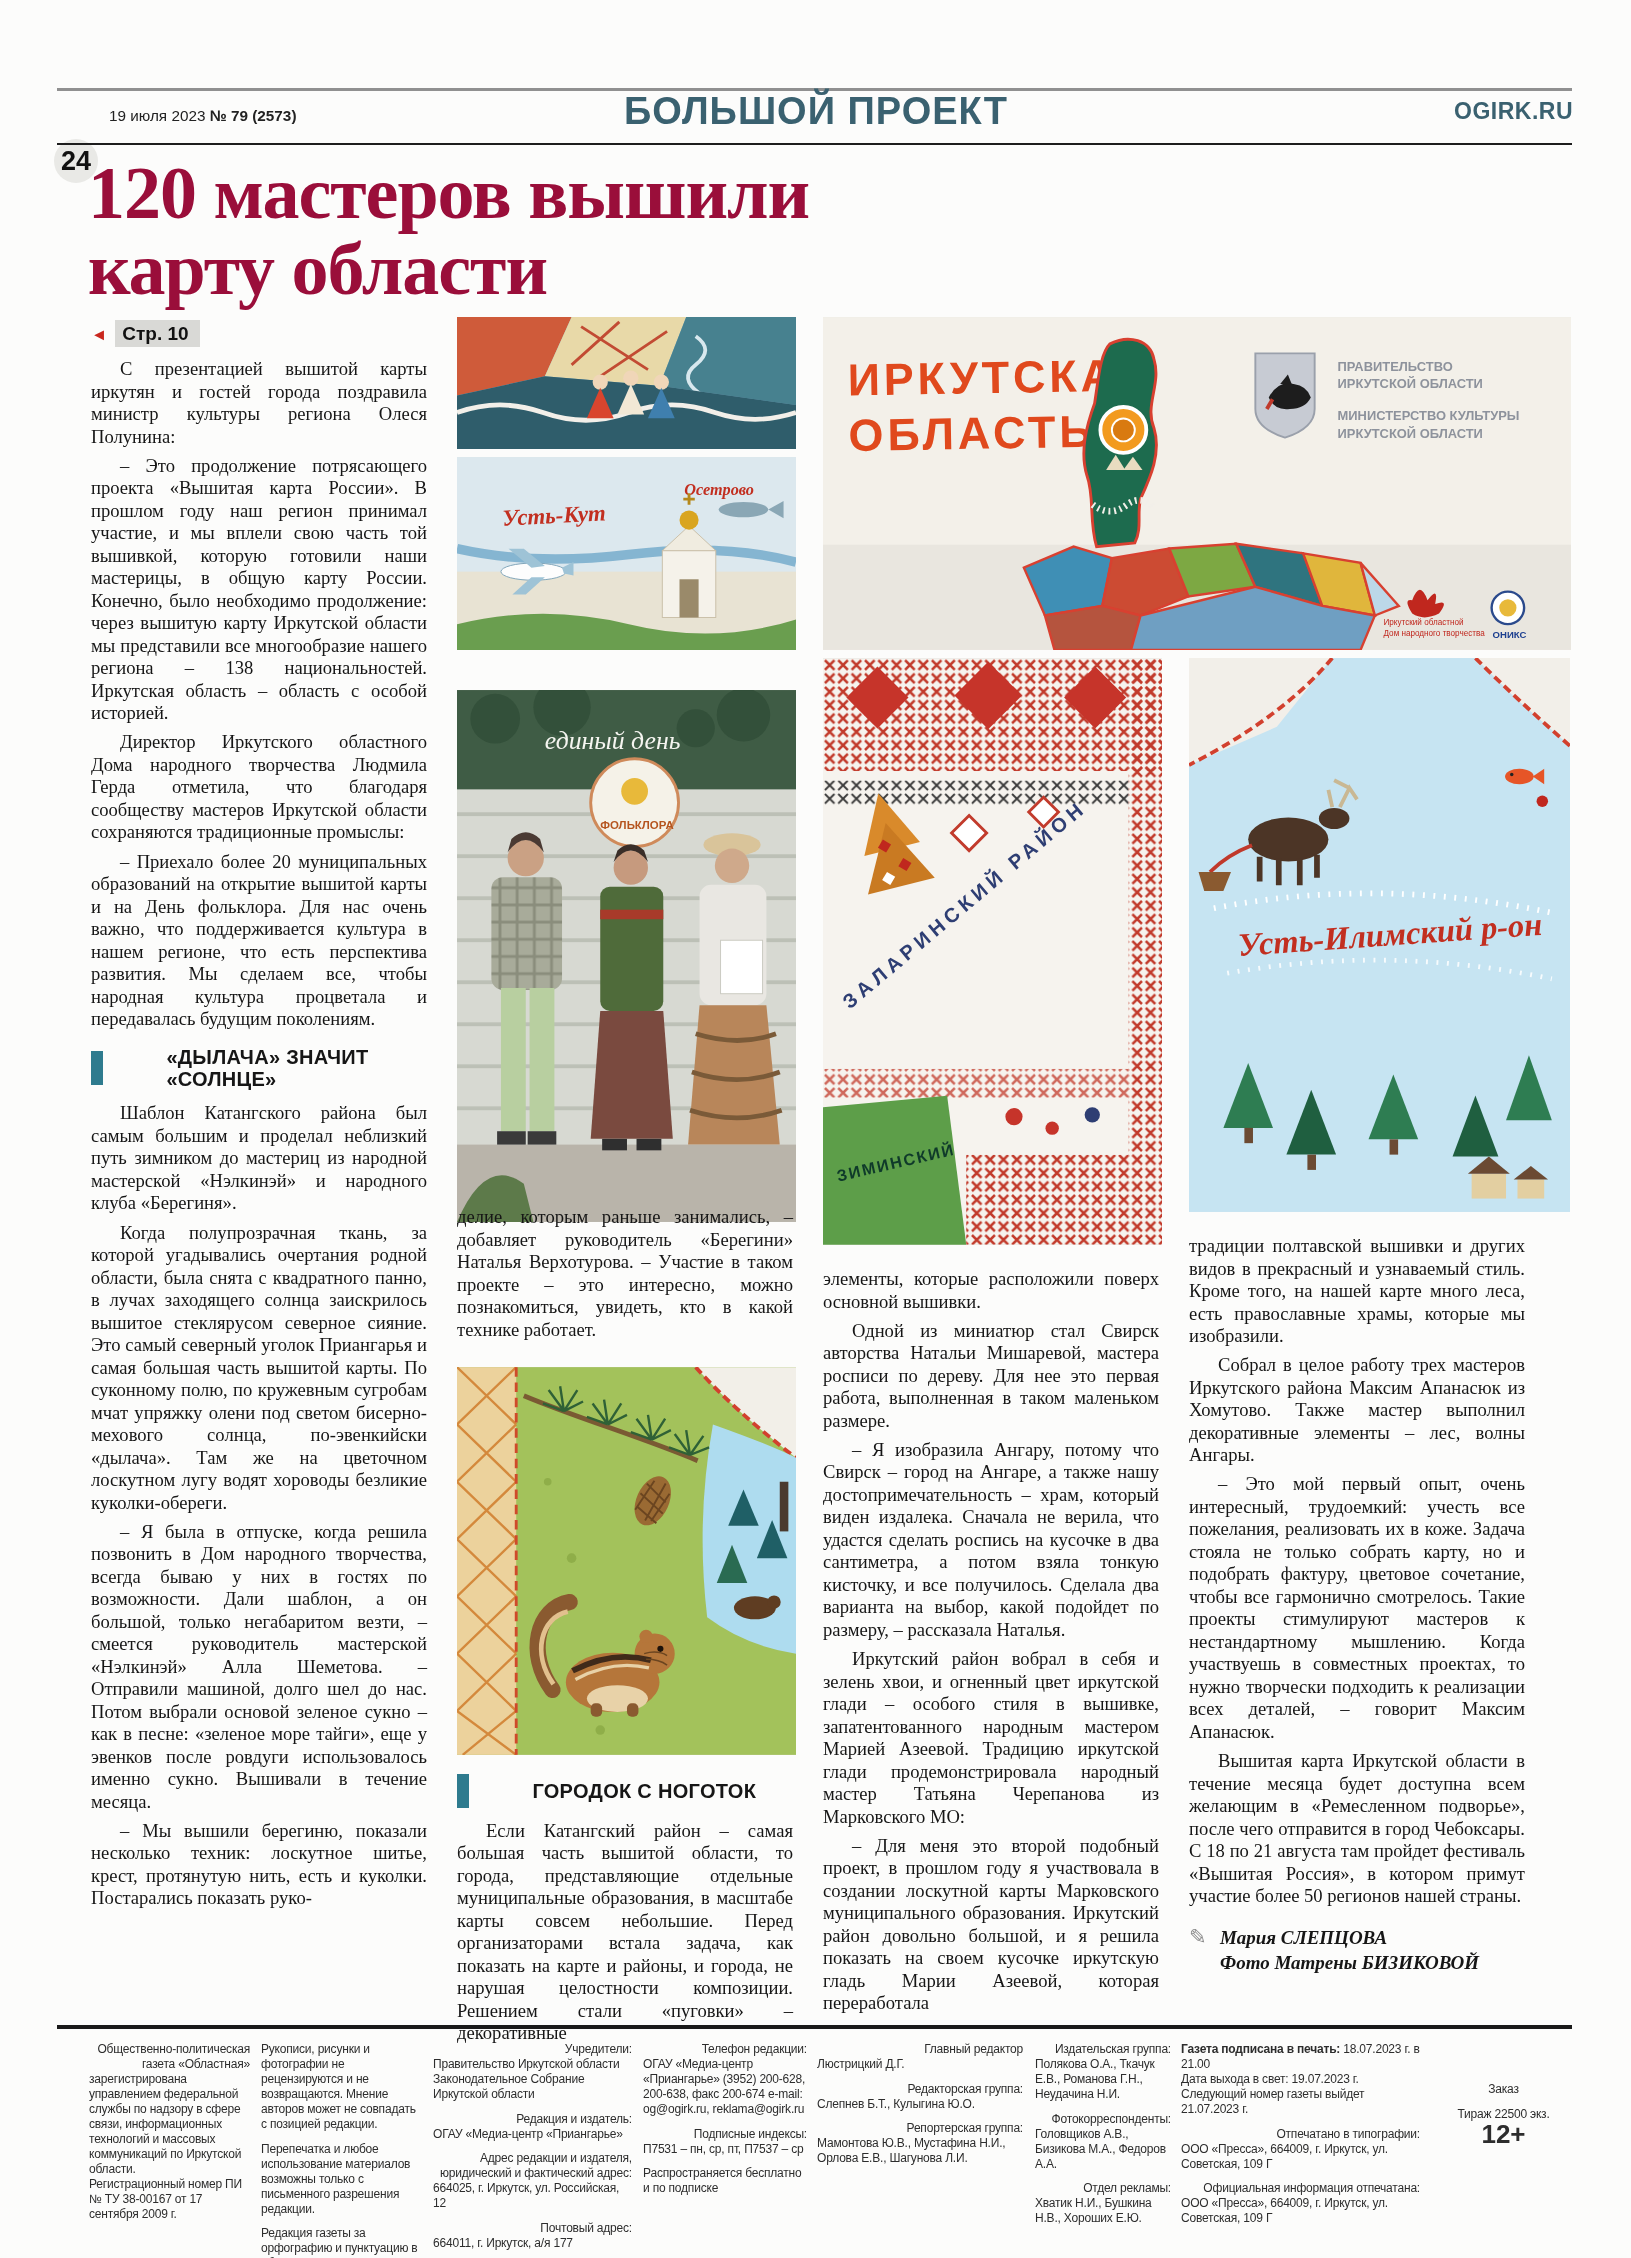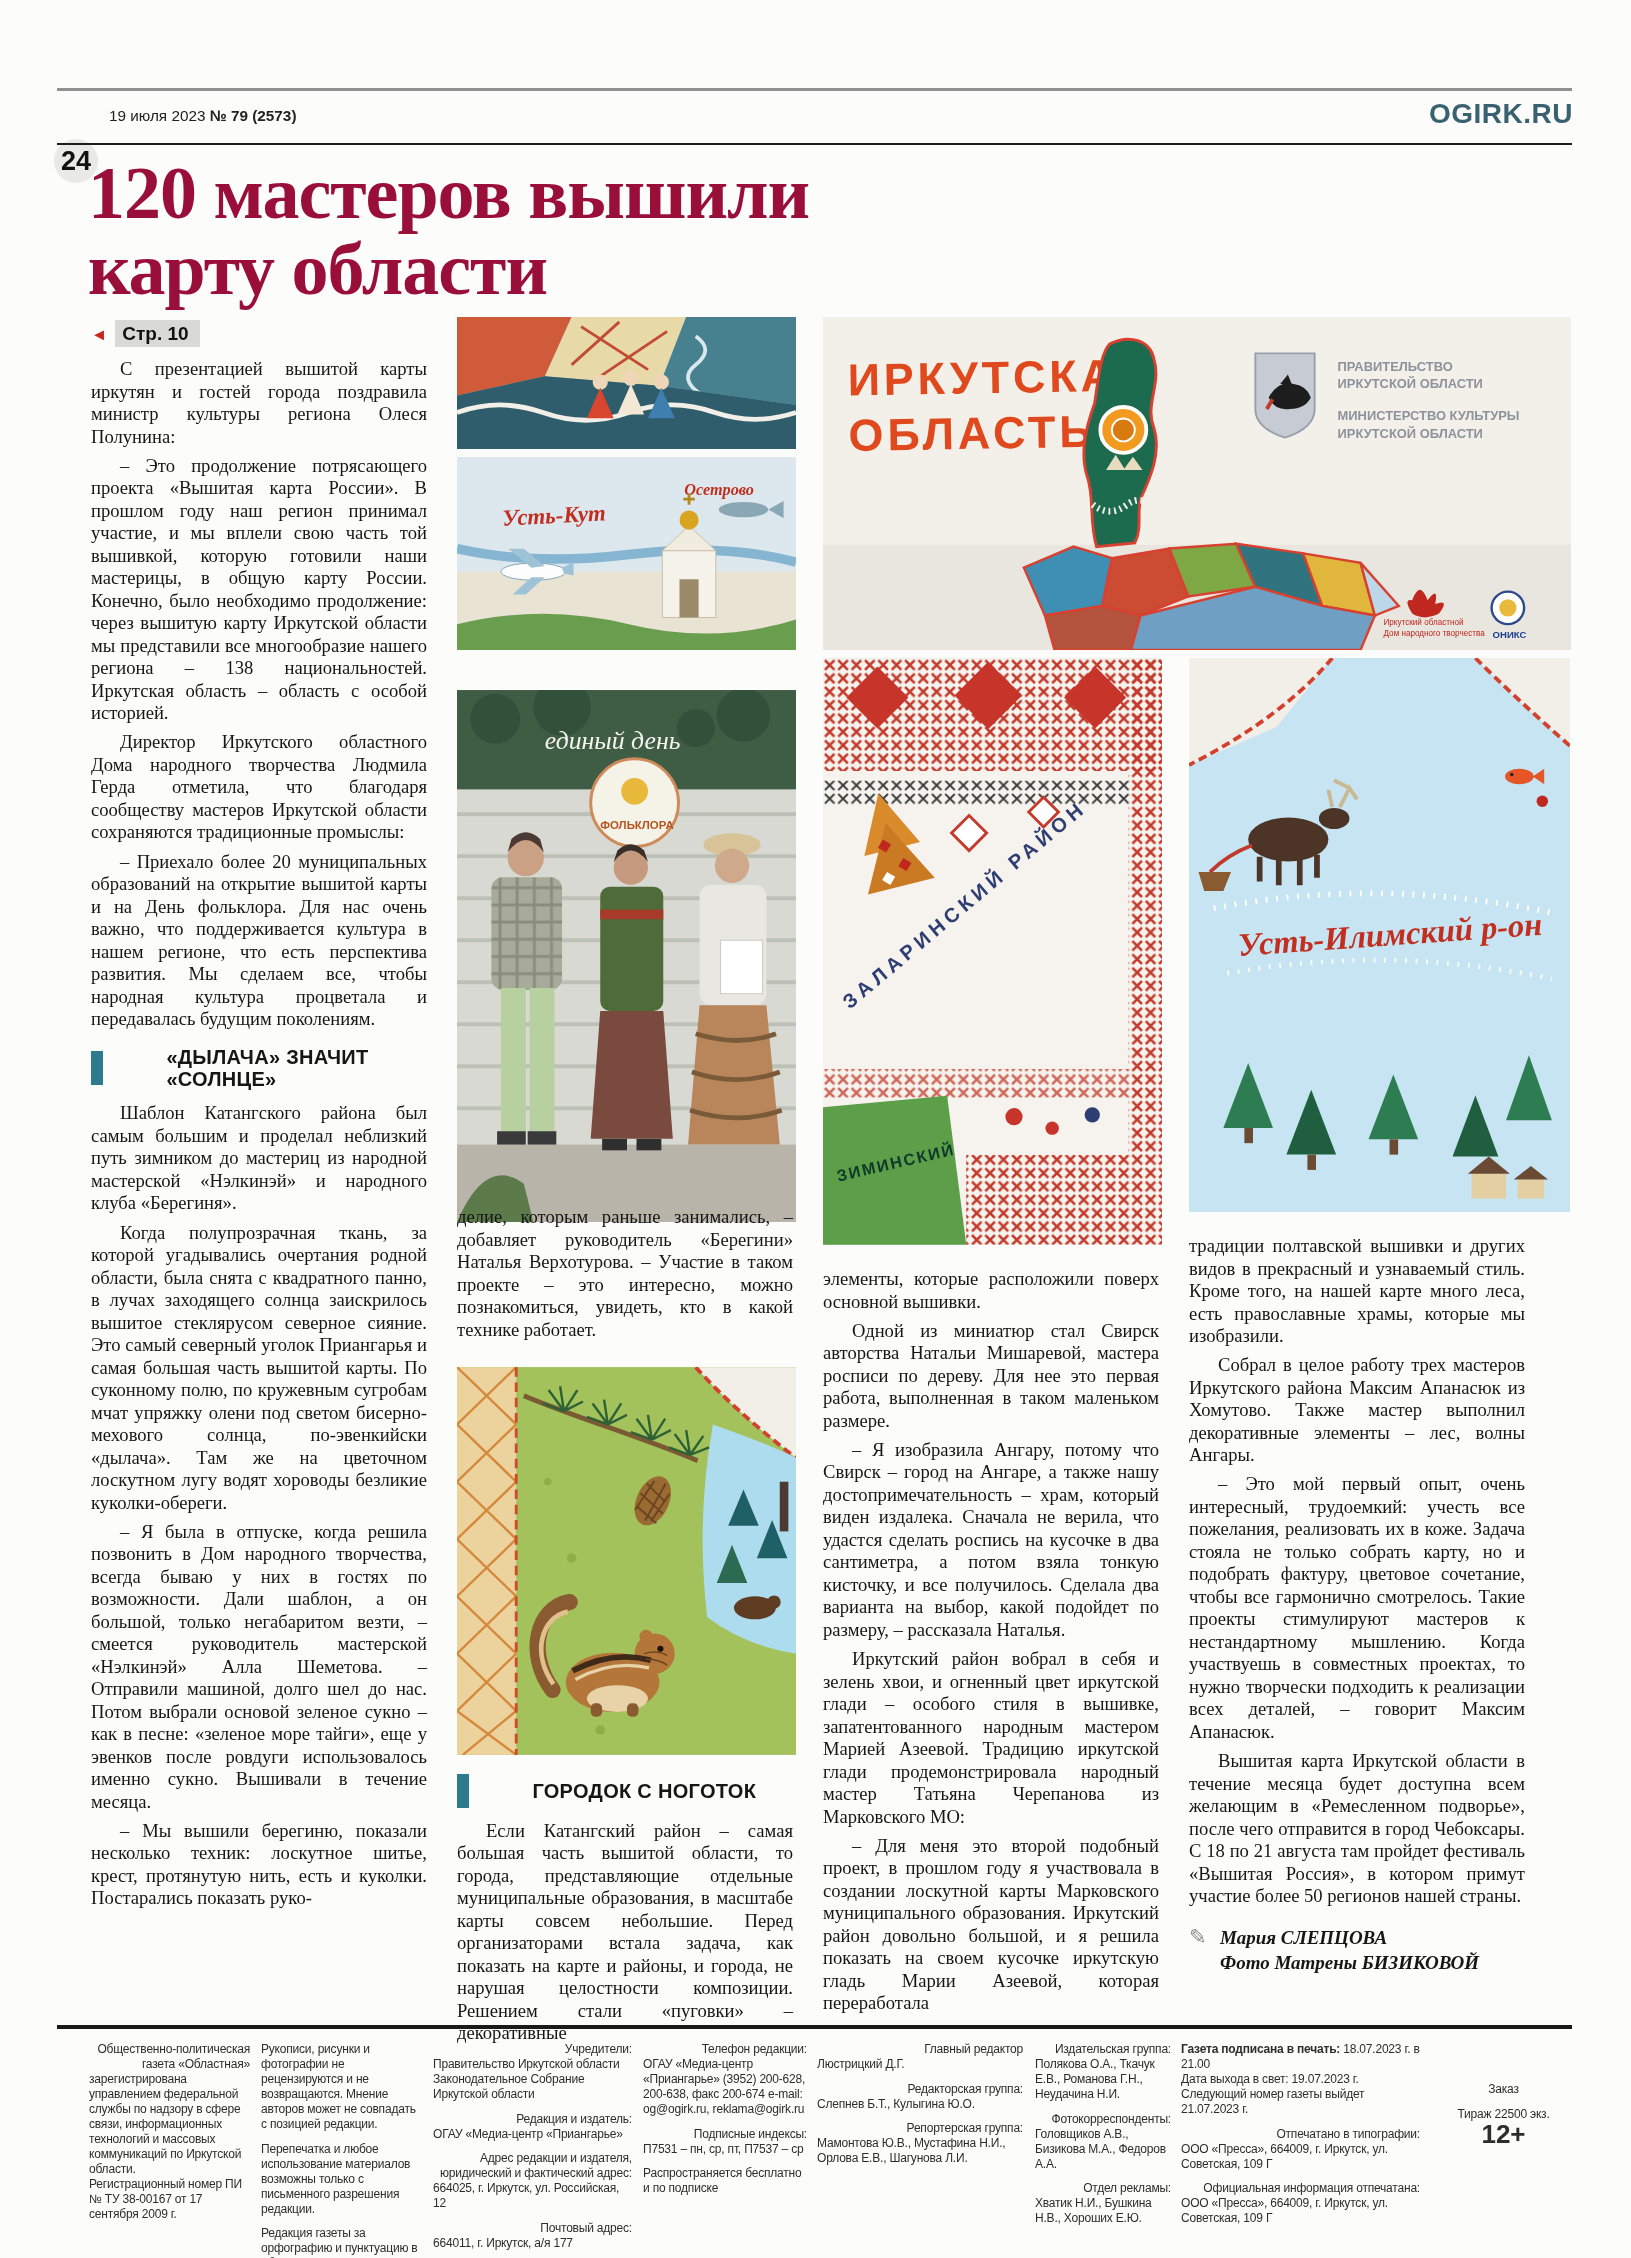--- a/index.html
+++ b/index.html
@@ -12,21 +12,21 @@
   .rule-mid{left:57px;top:143px;width:1515px;height:1.9px;background:#1d1d1d;}
   .pagenum{left:54px;top:95px;width:44px;height:44px;border-radius:50%;background:#e9e9e6;
            display:flex;align-items:center;justify-content:center;
            font-family:"Liberation Sans",sans-serif;font-weight:700;font-size:27px;color:#111;margin-top:44px;}
   .dateline{left:109px;top:107px;font-family:"Liberation Sans",sans-serif;font-size:15.3px;color:#222;}
   .dateline b{font-weight:700;}
   .section-title{left:50%;top:90px;transform:translateX(-50%);
            font-family:"Liberation Sans",sans-serif;font-weight:800;font-size:38px;
            letter-spacing:1px;color:#3a6170;white-space:nowrap;}
   .site{left:1391px;top:98px;width:182px;text-align:right;font-family:"Liberation Sans",sans-serif;
-        font-weight:700;font-size:28px;color:#3a6170;letter-spacing:0.5px;}
+        font-weight:700;font-size:23px;color:#3a6170;letter-spacing:0.5px;}
 
   
   .headline{left:88px;top:155px;width:822px;font-size:74px;line-height:76px;
             font-weight:600;color:#9a0e3a;letter-spacing:-1px;}
 
   
   .kicker{left:91px;top:323px;font-family:"Liberation Sans",sans-serif;font-size:19px;font-weight:700;}
   .kicker .arr{color:#c9271e;margin-right:7.6px;font-size:16.3px;}
   .kicker .lbl{background:#d9d9d6;padding:2.9px 11.5px 2.9px 7.6px;color:#111;}
 
@@ -62,20 +62,21 @@
 <div class="page">
 
   <div class="abs rule-top"></div>
   <div class="abs pagenum">
     <span>24</span>
   </div>
   <div class="abs dateline">
     <span>19 июля 2023</span>
     <b>№ 79 (2573)</b>
   </div>
+  <div class="abs section-title">БОЛЬШОЙ ПРОЕКТ</div>
   <div class="abs site">OGIRK.RU</div>
   <div class="abs rule-mid"></div>
 
   <h1 class="abs headline" style="margin:0;">120 мастеров вышили карту области</h1>
 
   <div class="abs kicker">
     <span class="arr">◄</span><span class="lbl">Стр. 10</span>
   </div>
 
   <div class="abs body-col" style="left:91px;top:358px;">

